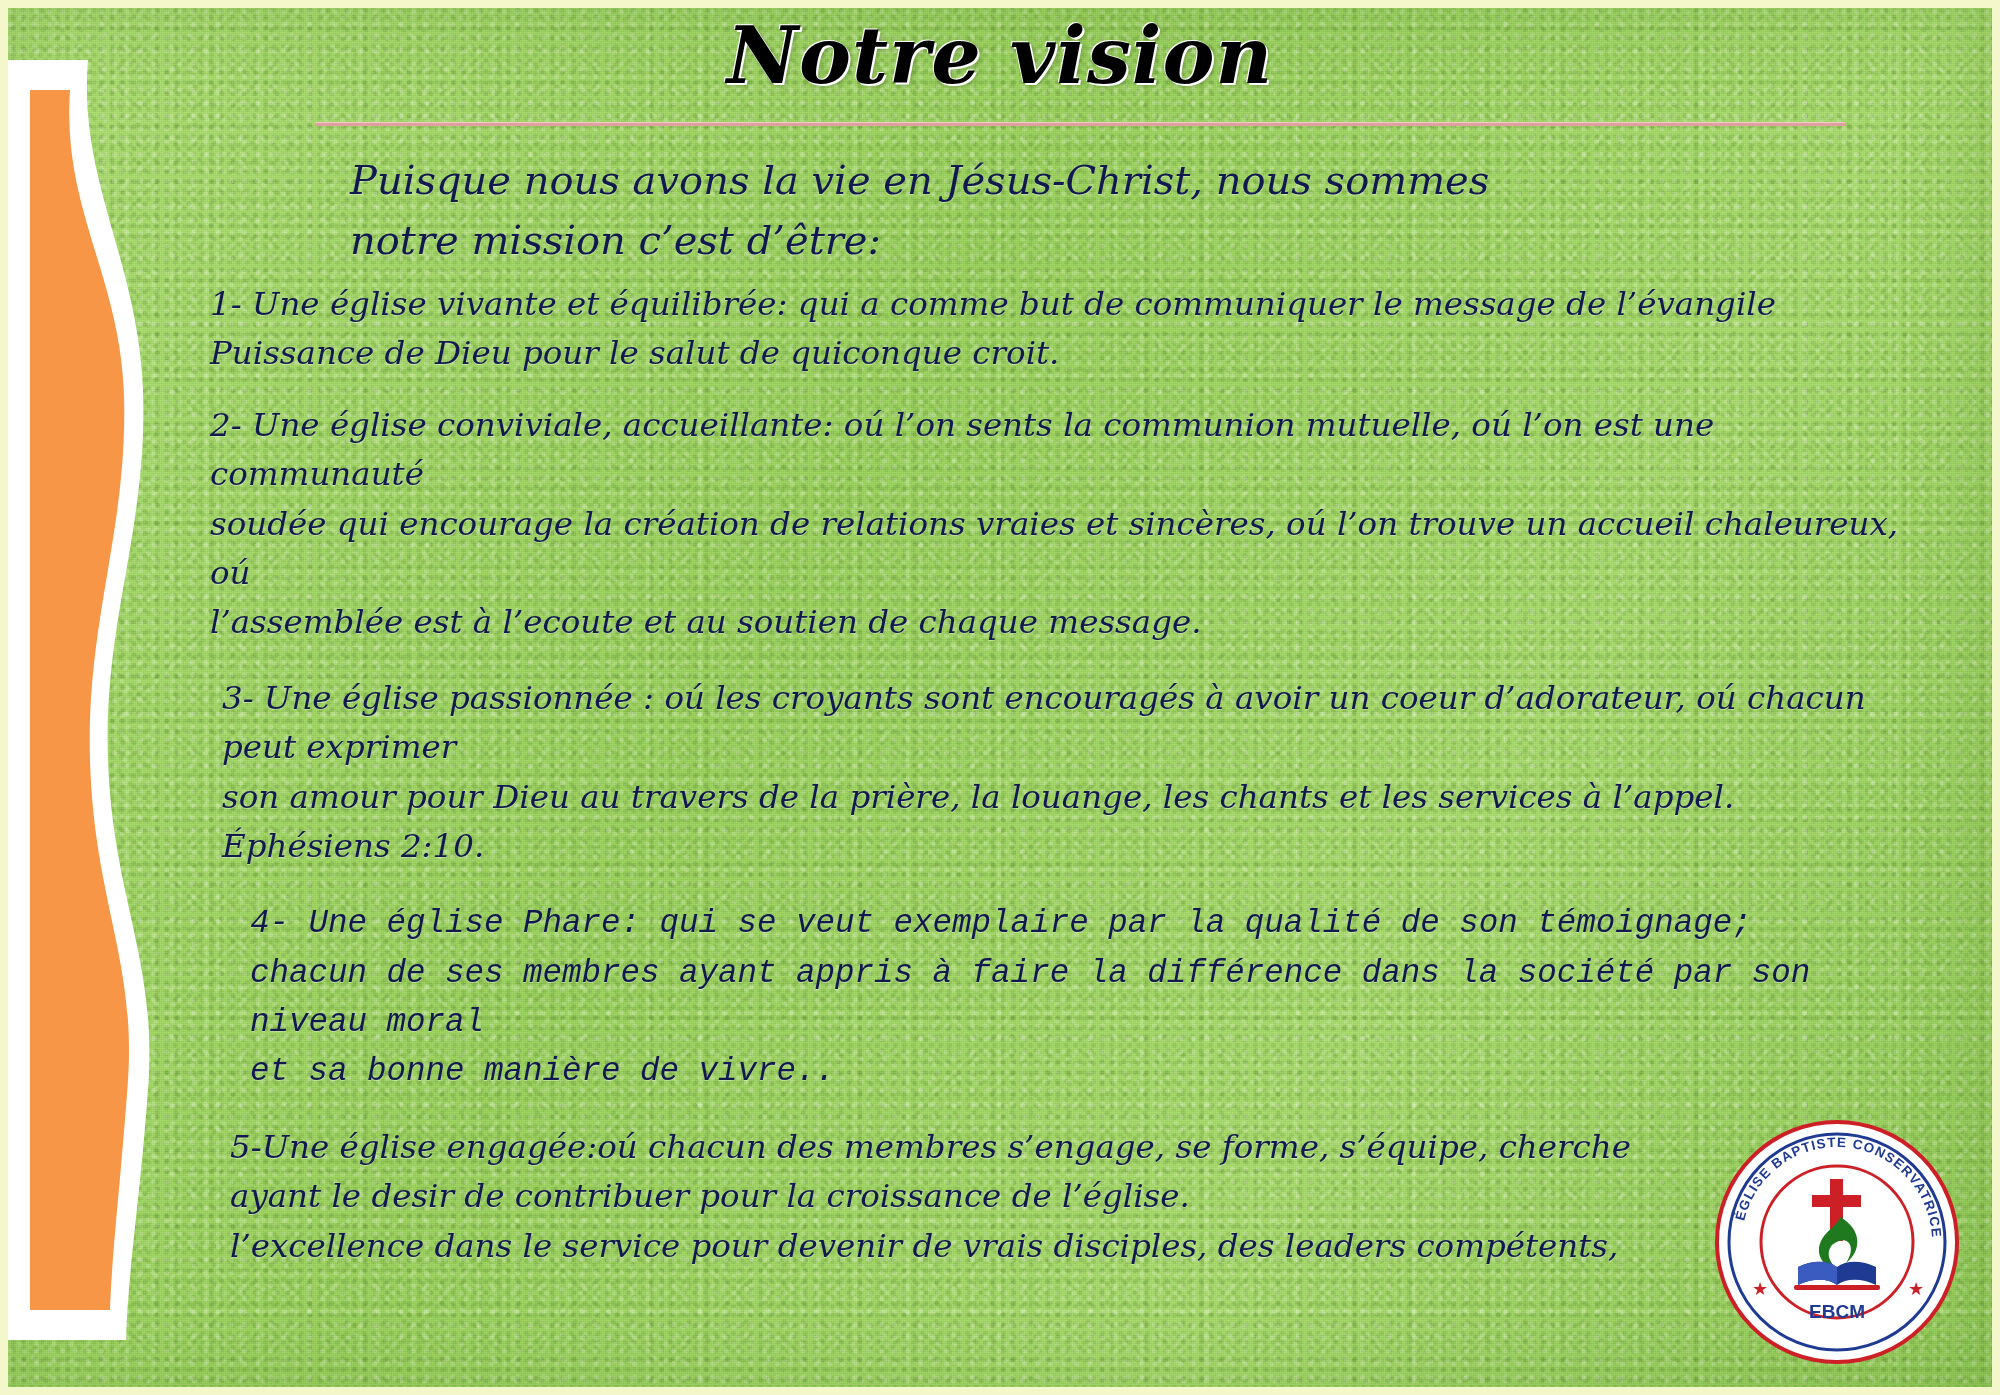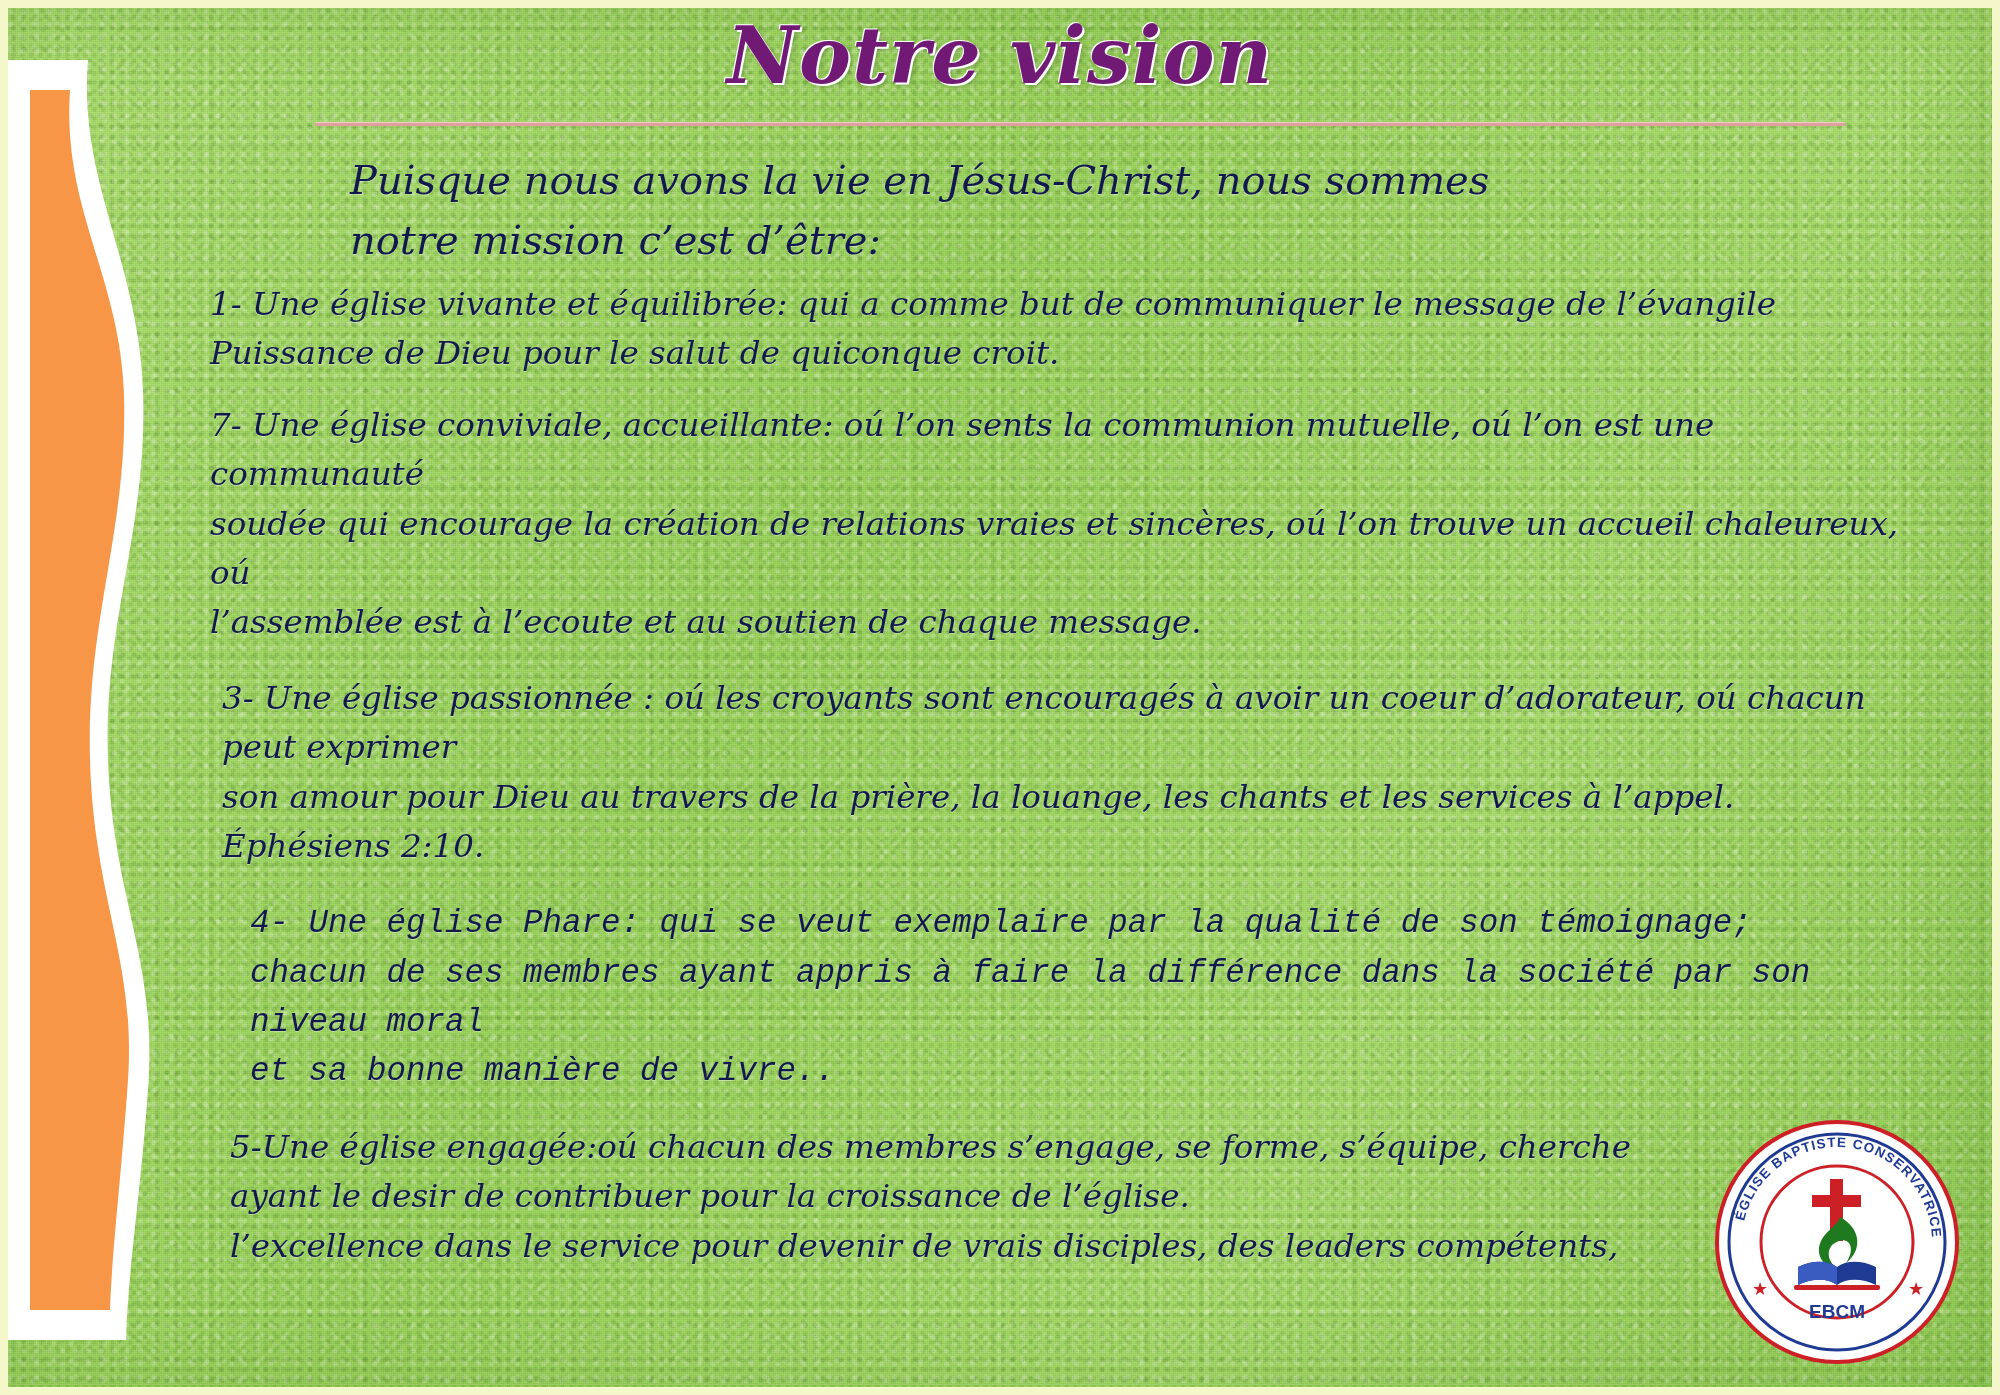--- a/index.html
+++ b/index.html
@@ -68,21 +68,21 @@
     width: 2000px;
     text-align: center;
   }
   .title {
     display: inline-block;
     font-family: "DejaVu Serif", serif;
     font-style: italic;
     font-weight: bold;
     font-size: 78px;
     letter-spacing: 1px;
-    color: #701a75;
+    color: #000000;
     text-shadow:
       2px 2px 0 #ffffff,
       -1px -1px 0 #ffffff,
       3px 3px 5px rgba(0,0,0,0.22);
   }
   .title-rule {
     position: absolute;
     left: 315px;
     top: 122px;
     width: 1530px;
@@ -163,21 +163,21 @@
       <span class="ln">Puisque nous avons la vie en Jésus-Christ, nous sommes</span>
       <span class="ln">notre mission c’est d’être:</span>
     </p>
 
     <p class="para p1">
       <span class="ln">1- Une église vivante et équilibrée: qui a comme but de communiquer le message de l’évangile</span>
       <span class="ln">Puissance de Dieu pour le salut de quiconque croit.</span>
     </p>
 
     <p class="para p2">
-      <span class="ln">7- Une église conviviale, accueillante: oú l’on sents la communion mutuelle, oú l’on est une communauté</span>
+      <span class="ln">2- Une église conviviale, accueillante: oú l’on sents la communion mutuelle, oú l’on est une communauté</span>
       <span class="ln">soudée qui encourage la création de relations vraies et sincères, oú l’on trouve un accueil chaleureux, oú</span>
       <span class="ln">l’assemblée est à l’ecoute et au soutien de chaque message.</span>
     </p>
 
     <p class="para p3">
       <span class="ln">3- Une église passionnée : oú les croyants sont encouragés à avoir un coeur d’adorateur, oú chacun peut exprimer</span>
       <span class="ln">son amour pour Dieu au travers de la prière, la louange, les chants et les services à l’appel.  Éphésiens 2:10.</span>
     </p>
 
     <p class="para p4">

